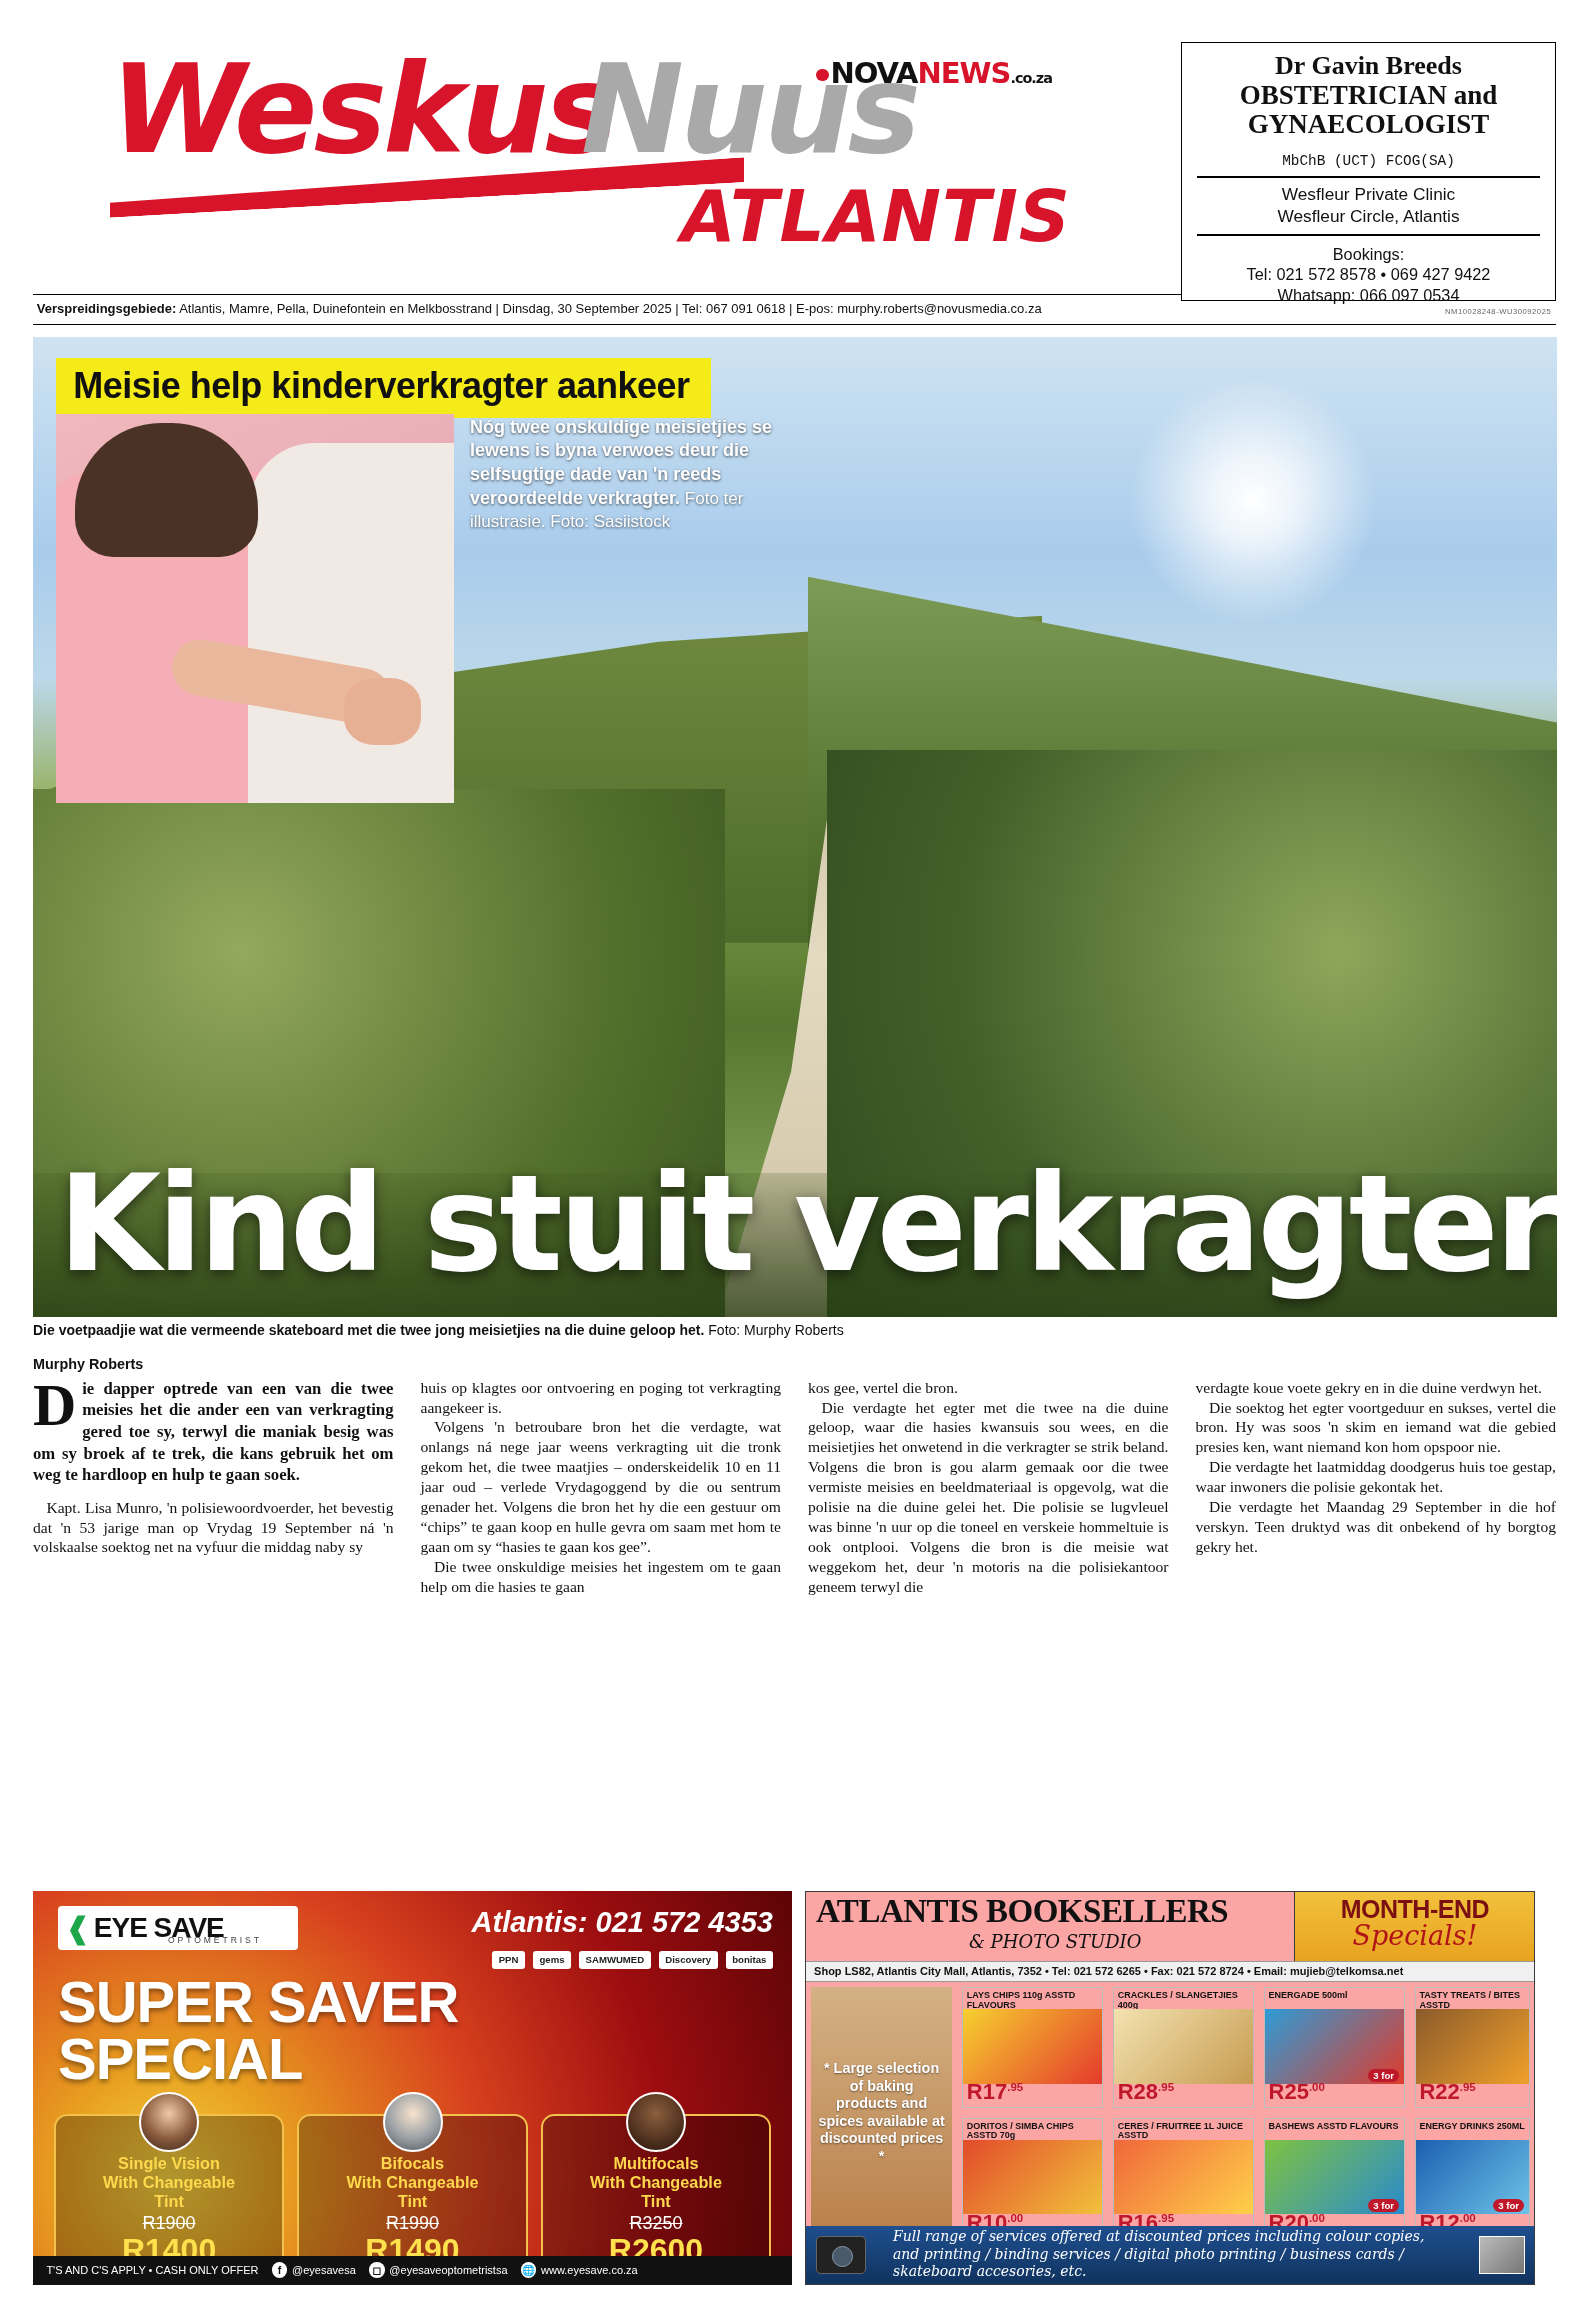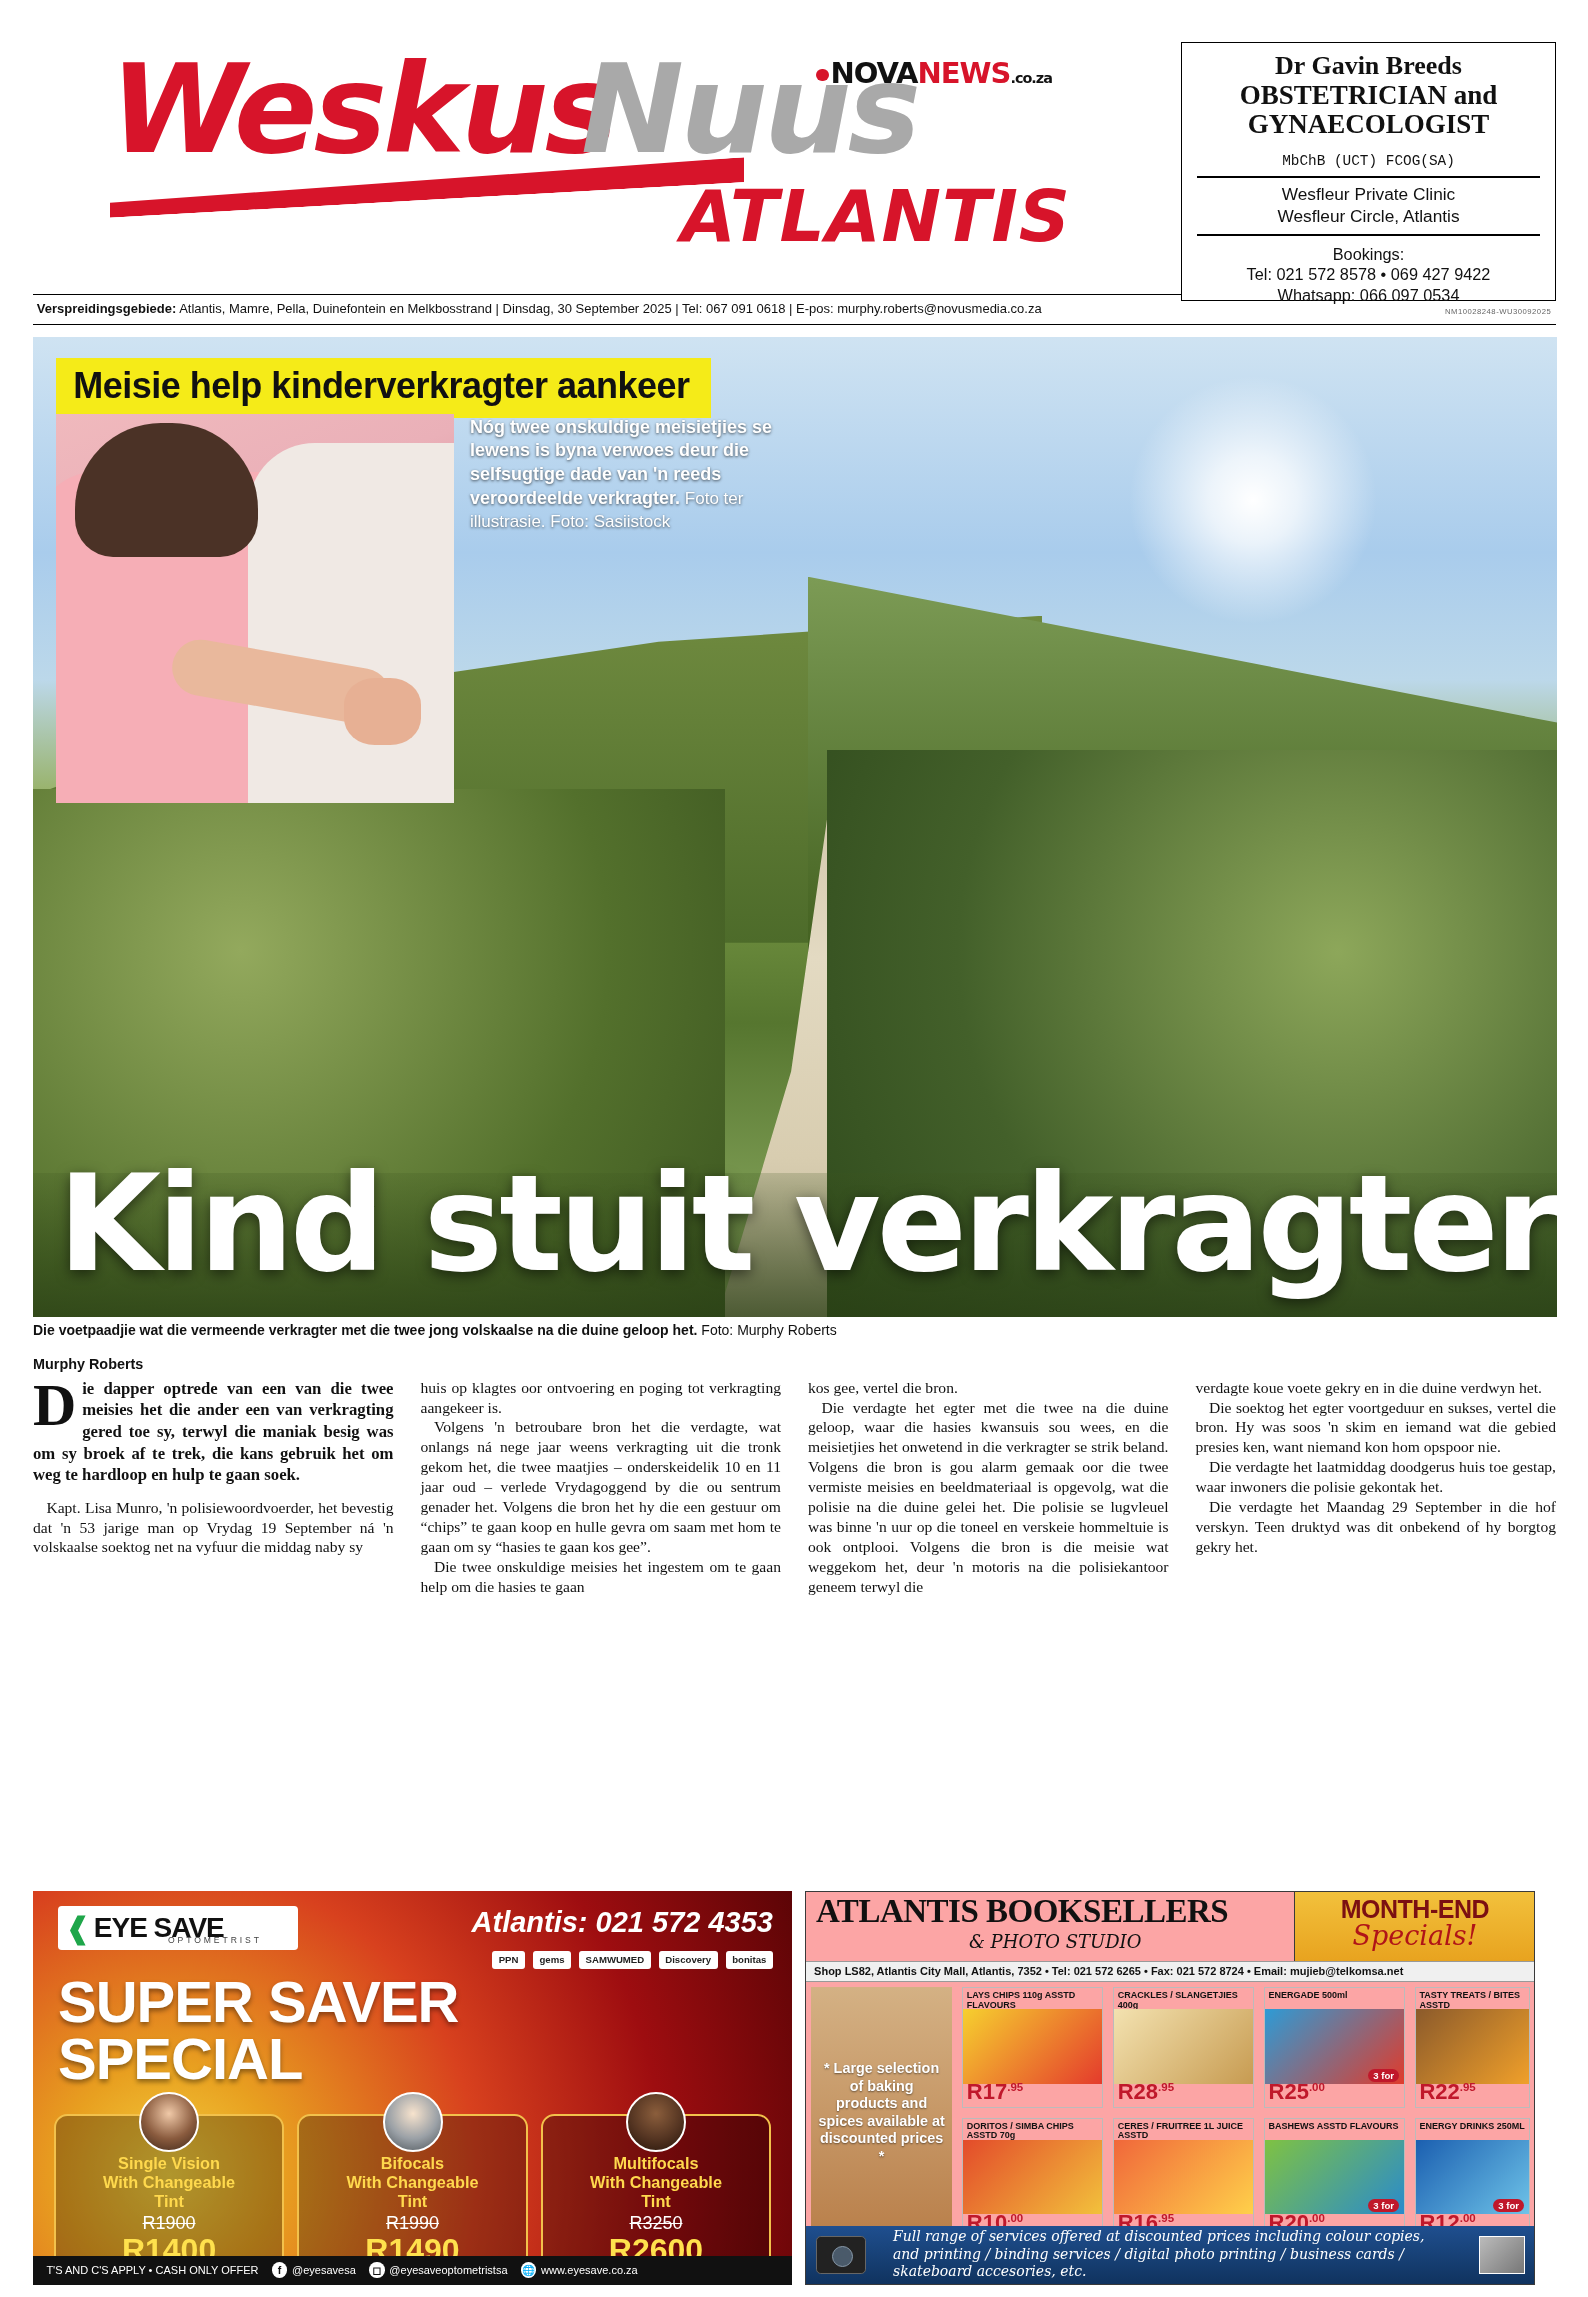--- a/index.html
+++ b/index.html
@@ -375,21 +375,21 @@
     </div>
 
     <div class="photo-caption">
       <span class="lede">Nóg twee onskuldige meisietjies se lewens is byna verwoes deur die selfsugtige dade van 'n reeds veroordeelde verkragter.</span><span> Foto ter illustrasie. Foto: Sasiistock</span>
     </div>
 
     <div class="hero-title">Kind stuit verkragter</div>
   </div>
 
   <div class="hero-credit">
-    <b>Die voetpaadjie wat die vermeende verkragter met die twee jong volskaalse na die duine geloop het.</b><span> Foto: Murphy Roberts</span>
+    <b>Die voetpaadjie wat die vermeende skateboard met die twee jong meisietjies na die duine geloop het.</b><span> Foto: Murphy Roberts</span>
   </div>
 
   <div class="byline">Murphy Roberts</div>
 
   <div class="article">
     <div class="col">
       <p class="lead-para first">
         <span class="dropcap">D</span><span>ie dapper optrede van een van die twee meisies het die ander een van verkragting gered toe sy, terwyl die maniak besig was om sy broek af te trek, die kans gebruik het om weg te hardloop en hulp te gaan soek.</span>
       </p>
       <p style="margin-top:11.5px;">Kapt. Lisa Munro, 'n polisiewoordvoerder, het bevestig dat 'n 53 jarige man op Vrydag 19 September ná 'n volskaalse soektog net na vyfuur die middag naby sy</p>

